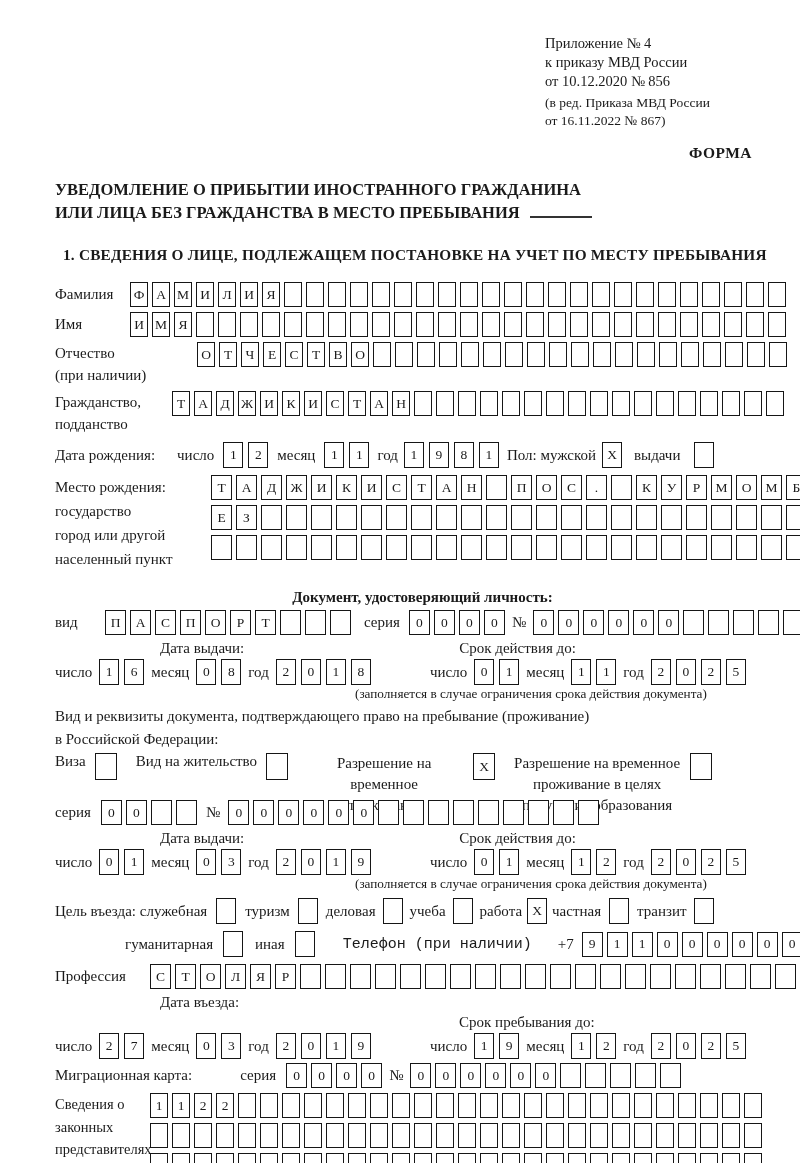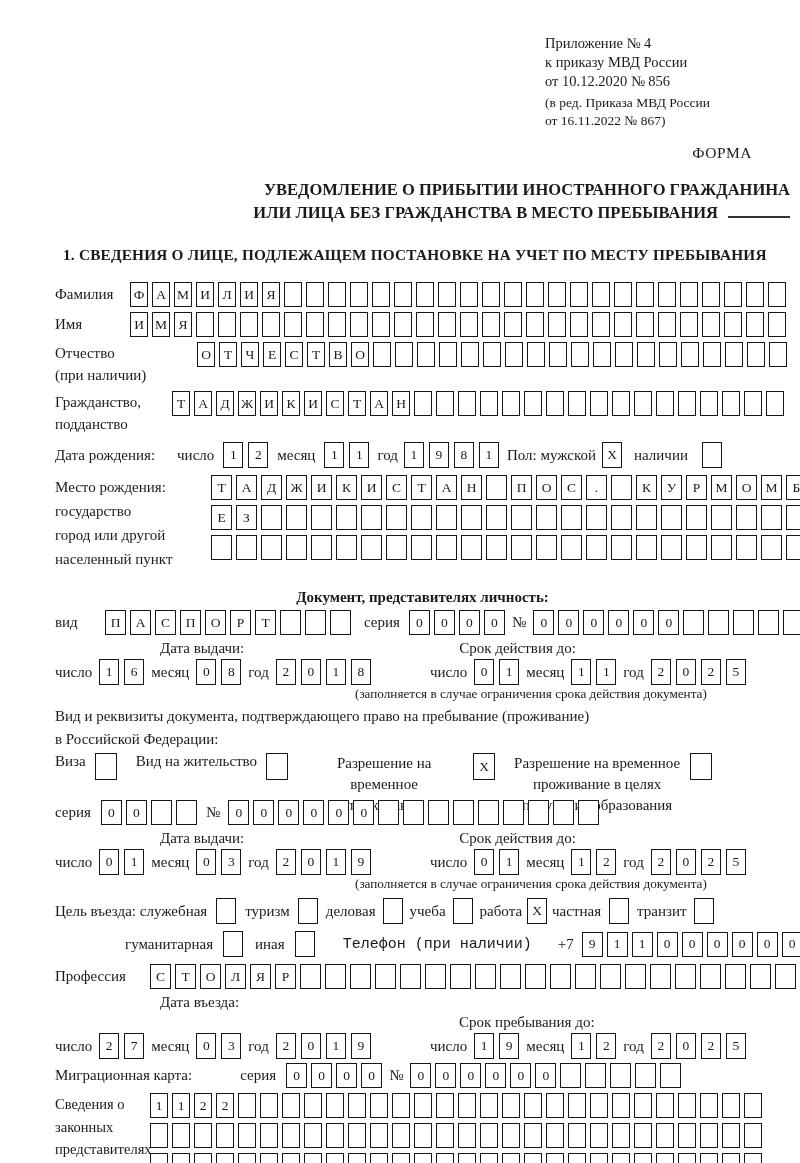--- a/index.html
+++ b/index.html
@@ -3,23 +3,23 @@
 <meta charset="utf-8">
 <style>
   html,body{margin:0;padding:0;background:#fff;}
   body{width:800px;height:1163px;overflow:hidden;color:#1a1a1a;
        font-family:"Liberation Serif","DejaVu Serif",serif;font-size:15px;}
   .page{padding:34px 10px 0 55px;box-sizing:border-box;width:800px;}
   .b{font-weight:bold;}
   
   .hdr{margin-left:490px;font-size:14.5px;line-height:19px;}
   .hdr .amend{font-size:13.5px;margin-top:3px;line-height:18px;}
-  .forma{text-align:right;padding-right:38px;font-weight:normal;font-size:15.5px;margin-top:14px;letter-spacing:.5px;}
+  .forma{text-align:right;padding-right:38px;font-weight:bold;font-size:15.5px;margin-top:14px;letter-spacing:.5px;}
   
-  .title{text-align:right;font-weight:bold;font-size:16.5px;line-height:23px;margin-top:16px;}
+  .title{text-align:left;font-weight:bold;font-size:16.5px;line-height:23px;margin-top:16px;}
   .blank{display:inline-block;width:62px;border-bottom:2.5px solid #333;height:14px;margin-left:10px;}
   .sect{font-weight:bold;font-size:15.3px;margin:22px 0 18px 8px;letter-spacing:.2px;}
   
   .row{display:flex;align-items:center;margin-bottom:5px;}
   .rowt{display:flex;align-items:flex-start;margin-bottom:5px;}
   .lbl{flex:none;}
   .cells{display:flex;gap:4px;flex:none;}
   .cell{box-sizing:border-box;flex:none;width:18px;height:25px;border:1.8px solid #161616;
         display:flex;align-items:center;justify-content:center;font-size:13.5px;background:#fff;}
   .cells.w .cell{width:21px;}
@@ -219,21 +219,21 @@
     <span class="cells dt" style="margin-left:6px;">
         <span class="cell">1</span>
         <span class="cell">9</span>
         <span class="cell">8</span>
         <span class="cell">1</span>
       </span>
     <span class="lbl" style="margin-left:8px;">Пол: мужской</span>
     <span class="cells dt" style="margin-left:6px;">
         <span class="cell">X</span>
       </span>
-    <span class="lbl" style="margin-left:12px;">наличии</span>
+    <span class="lbl" style="margin-left:12px;">выдачи</span>
     <span class="cells dt" style="margin-left:14px;">
         <span class="cell"></span>
       </span>
   </div>
 
   <div class="rowt" style="margin-bottom:18px;gap:11px;">
     <span class="lbl" style="width:145px;line-height:24px;">
       <span style="display:block;">Место рождения:</span>
       <span style="display:block;">государство</span>
       <span style="display:block;">город или другой</span>
@@ -314,21 +314,21 @@
           <span class="cell"></span>
           <span class="cell"></span>
           <span class="cell"></span>
           <span class="cell"></span>
           <span class="cell"></span>
           <span class="cell"></span>
         </span>
     </span>
   </div>
 
-  <div class="b" style="text-align:center;font-size:15px;margin:2px 0 4px 0;">Документ, представителях личность:</div>
+  <div class="b" style="text-align:center;font-size:15px;margin:2px 0 4px 0;">Документ, удостоверяющий личность:</div>
 
   <div class="row">
     <span class="lbl" style="width:50px;">вид</span>
     <span class="cells w">
         <span class="cell">П</span>
         <span class="cell">А</span>
         <span class="cell">С</span>
         <span class="cell">П</span>
         <span class="cell">О</span>
         <span class="cell">Р</span>

